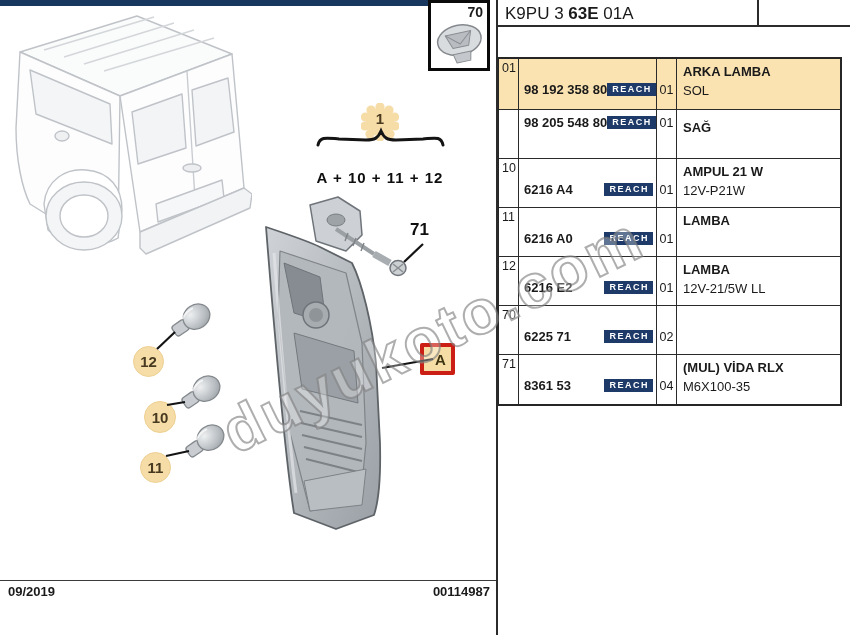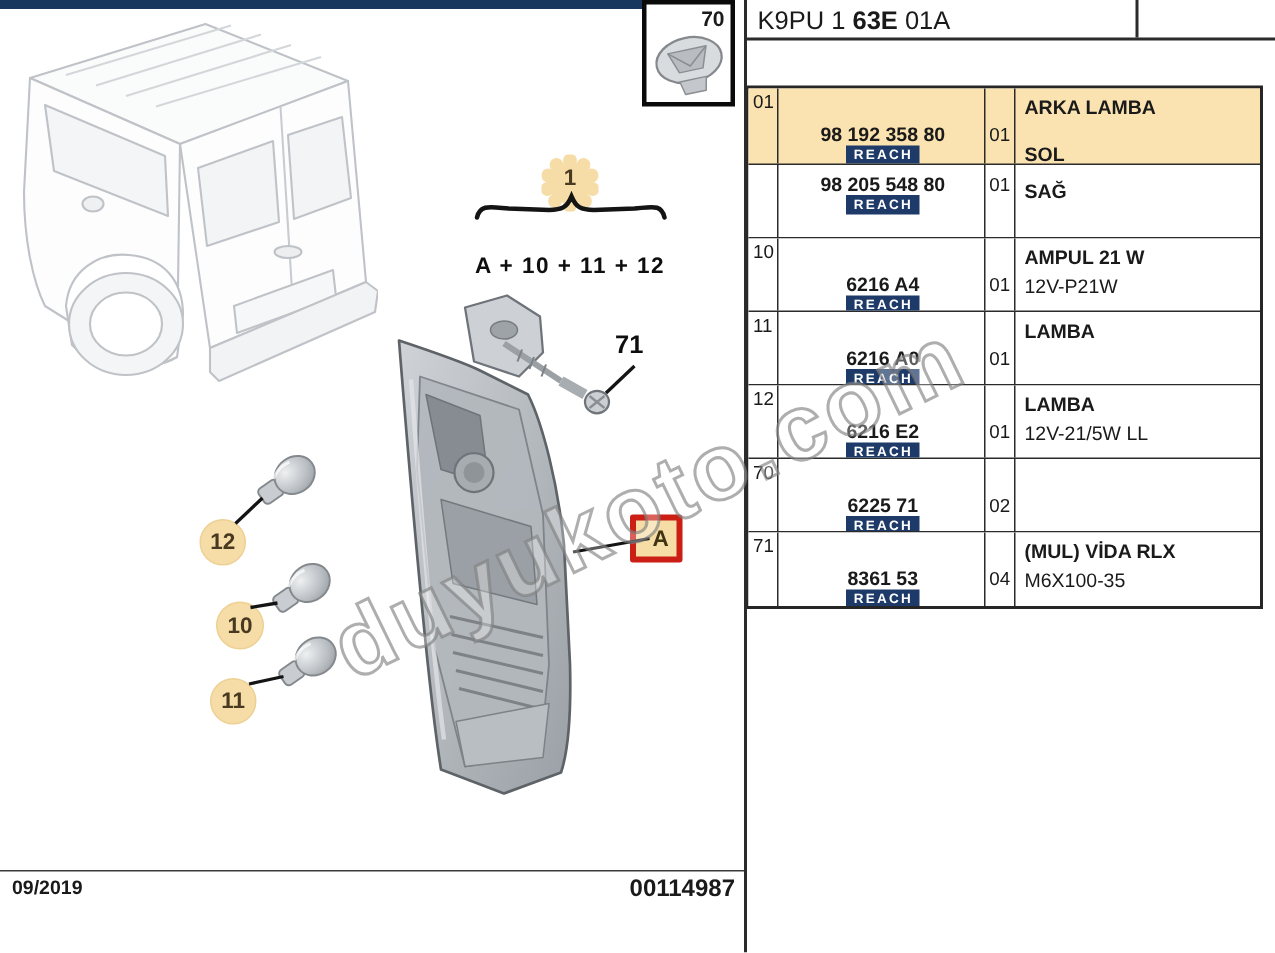--- a/index.html
+++ b/index.html
@@ -5,21 +5,21 @@
   * { margin:0; padding:0; box-sizing:border-box; }
   html,body { width:850px; height:635px; background:#ffffff; overflow:hidden;
               font-family:"Liberation Sans", sans-serif; color:#1a1a1a; }
   .stage { position:relative; width:850px; height:635px; background:#fff; }
 
   
   .topbar { position:absolute; left:0; top:0; width:430px; height:6px; background:#17375e; z-index:3; }
   .divider-main { position:absolute; left:496px; top:0; width:2px; height:635px; background:#2b2b2b; z-index:4; }
   .footer-line { position:absolute; left:0; top:580px; width:496px; height:1px; background:#3a3a3a; z-index:3; }
   .footer-date { position:absolute; left:8px; top:584px; font-size:13px; font-weight:bold; z-index:3; }
-  .footer-doc  { position:absolute; right:360px; top:584px; font-size:16px; font-weight:bold; z-index:3; }
+  .footer-doc  { position:absolute; right:360px; top:584px; font-size:13px; font-weight:bold; z-index:3; }
 
   
   .box70 { position:absolute; left:428px; top:0; width:62px; height:71px; background:#fff;
            border:3px solid #0a0a0a; z-index:5; }
   .box70 .lbl { position:absolute; top:1px; right:4px; font-size:14px; font-weight:bold; }
   .box70 svg { position:absolute; left:1px; top:13px; }
 
   
   .badge1 { position:absolute; left:361px; top:103px; width:38px; height:38px; z-index:6; }
   .badge1 .num { position:absolute; left:0; top:7px; width:38px; text-align:center;
@@ -64,30 +64,30 @@
 
   .ptable { position:absolute; left:497px; top:57px; width:345px; border:2px solid #262626; z-index:2; background:#fff; }
   .row { display:grid; grid-template-columns:20px 138px 20px 1fr; height:49px;
          border-bottom:1.5px solid #2b2b2b; background:#fff; }
   .row.first { height:51px; }
   .row:last-child { border-bottom:none; }
   .row.hl { background:#fbe3b1; }
   .cell { border-right:1.2px solid #2b2b2b; position:relative; overflow:hidden; }
   .cell.desc { border-right:none; }
   .cell.ref { font-size:12.5px; padding:2px 0 0 3px; }
-  .pl { display:flex; justify-content:space-between; align-items:center; margin-top:23px; padding:0 3px 0 5px;flex-direction:column; }
+  .pl { display:flex; justify-content:space-between; align-items:center; margin-top:23px; padding:0 3px 0 5px; }
   .row.single .pl { margin-top:5px; }
   .pn { font-size:13px; font-weight:bold; white-space:nowrap; }
   .reach { background:#1e3a68; color:#ffffff; font-size:9px; font-weight:bold;
            letter-spacing:1.5px; padding:2px 4px 2px 5px; line-height:1; flex:none; }
   .ql { margin-top:24px; text-align:center; font-size:12.5px; }
   .row.single .ql { margin-top:6px; }
   .d1 { margin-top:3px; padding-left:6px; font-size:13px; font-weight:bold; line-height:19px; white-space:nowrap; }
   .d2 { padding-left:6px; font-size:13px; line-height:19px; white-space:nowrap; }
-  .d2.b { font-weight:bold;margin-top:12px; }
+  .d2.b { font-weight:normal; }
   .row.single .d1 { margin-top:8px; }
 </style>
 </head>
 <body>
 
 <div class="stage">
 
   <div class="topbar"></div>
   <div class="divider-main"></div>
   <div class="footer-line"></div>
@@ -176,21 +176,21 @@
   <div class="cc cc10">10</div>
   <div class="cc cc11">11</div>
 
   <div class="lbl71">71</div>
 
   <div class="aBox">
     <span>A</span>
   </div>
 
   <div class="title">
-    <span>K9PU 1 </span><span class="b">63E</span><span> 01A</span>
+    <span>K9PU 3 </span><span class="b">63E</span><span> 01A</span>
   </div>
   <div class="title-vline"></div>
   <div class="title-underline"></div>
 
   <div class="ptable">
 
     <div class="row first hl">
       <div class="cell ref">01</div>
       <div class="cell part">
         <div class="pl">

